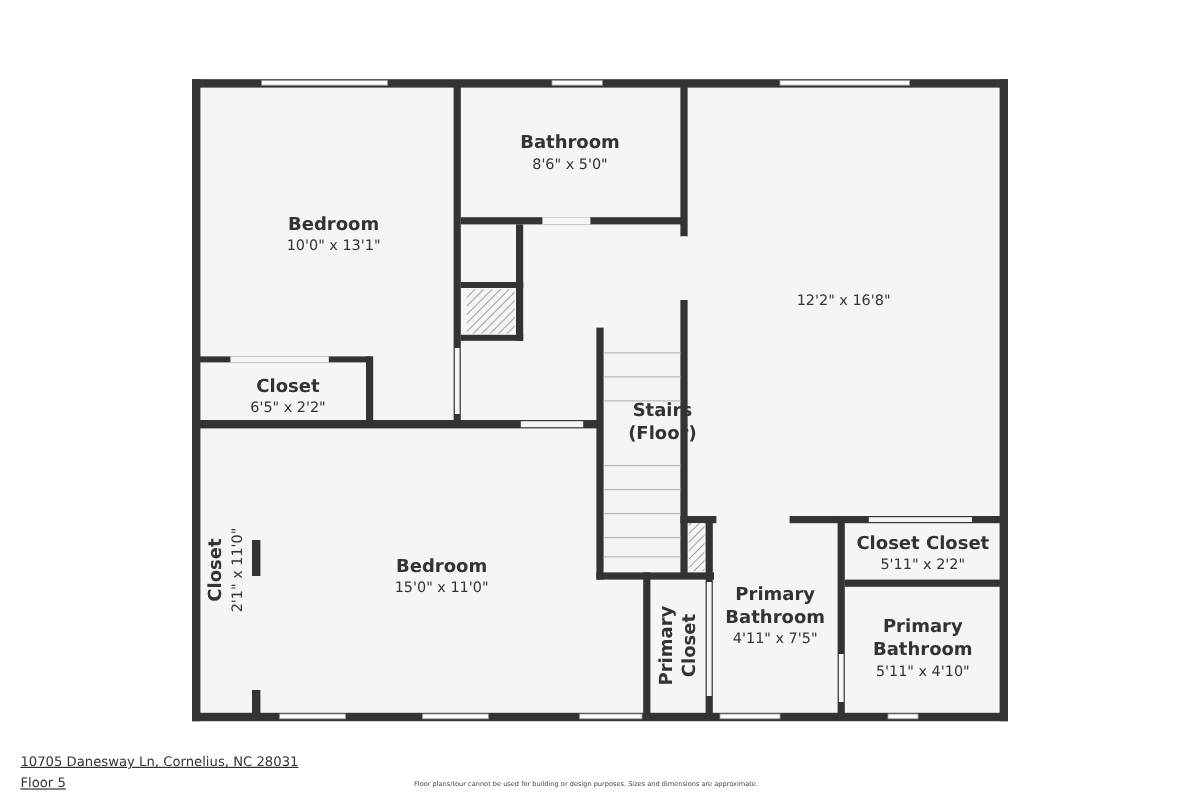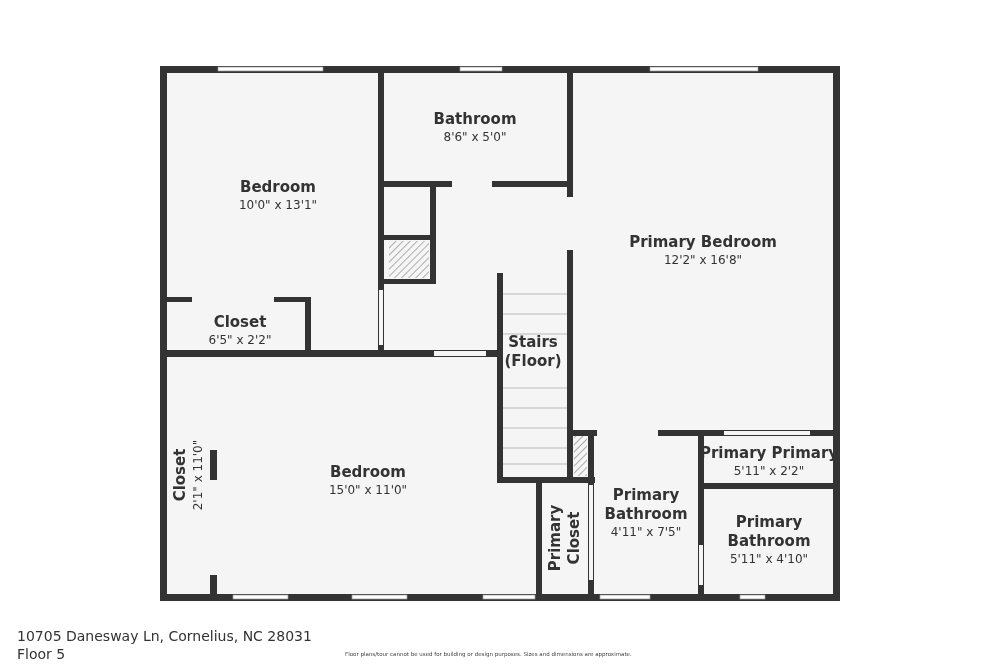--- a/index.html
+++ b/index.html
@@ -2,21 +2,21 @@
 <html><head>
 <meta charset="utf-8">
 <style>
   html, body { margin: 0; padding: 0; }
   body { width: 1000px; height: 667px; background: #ffffff; position: relative; overflow: hidden; font-family: "DejaVu Sans", sans-serif; }
   #plan { position: absolute; left: 0; top: 0; width: 1000px; height: 667px; }
   .lbl { position: absolute; text-align: center; color: #333; transform: translate(-50%, -50%); white-space: nowrap; }
   .lbl .name { font-size: 15px; font-weight: 600; line-height: 19px; display: block; }
   .lbl .dim { font-size: 12px; line-height: 16px; display: block; }
   .lbl.vert { transform: translate(-50%, -50%) rotate(-90deg); }
-  .footer { position: absolute; font-size: 14px; color: #333; }
+  .footer { position: absolute; font-size: 11px; color: #333; text-decoration: underline; }
   .disclaimer { position: absolute; font-size: 5.5px; color: #444; left: 345px; top: 651px; }
 </style>
 </head>
 <body>
 
 <svg id="plan" viewBox="0 0 1000 667" xmlns="http://www.w3.org/2000/svg">
   <defs>
     <pattern id="hatch" width="5" height="5" patternUnits="userSpaceOnUse" patternTransform="rotate(45)">
       <rect width="5" height="5" fill="#f5f5f5"></rect>
       <line x1="0" y1="0" x2="0" y2="5" stroke="#666" stroke-width="1"></line>
@@ -99,37 +99,36 @@
 </div>
 <div class="lbl" style="left:278px;top:195px">
   <span class="name">Bedroom</span>
   <span class="dim">10'0" x 13'1"</span>
 </div>
 <div class="lbl" style="left:240px;top:330px">
   <span class="name">Closet</span>
   <span class="dim">6'5" x 2'2"</span>
 </div>
 <div class="lbl" style="left:703px;top:250px">
-  <span class="name">Primary Bedroom</span>
   <span class="dim">12'2" x 16'8"</span>
 </div>
-<div class="lbl" style="left:533px;top:352px">
+<div class="lbl" style="left:552px;top:352px">
   <span class="name">Stairs</span>
   <span class="name">(Floor)</span>
 </div>
 <div class="lbl vert" style="left:188px;top:475px">
   <span class="name">Closet</span>
   <span class="dim">2'1" x 11'0"</span>
 </div>
 <div class="lbl" style="left:368px;top:480px">
   <span class="name">Bedroom</span>
   <span class="dim">15'0" x 11'0"</span>
 </div>
 <div class="lbl" style="left:769px;top:461px">
-  <span class="name">Primary Primary</span>
+  <span class="name">Closet Closet</span>
   <span class="dim">5'11" x 2'2"</span>
 </div>
 <div class="lbl vert" style="left:565px;top:538px">
   <span class="name">Primary</span>
   <span class="name">Closet</span>
 </div>
 <div class="lbl" style="left:646px;top:513px">
   <span class="name">Primary</span>
   <span class="name">Bathroom</span>
   <span class="dim">4'11" x 7'5"</span>

